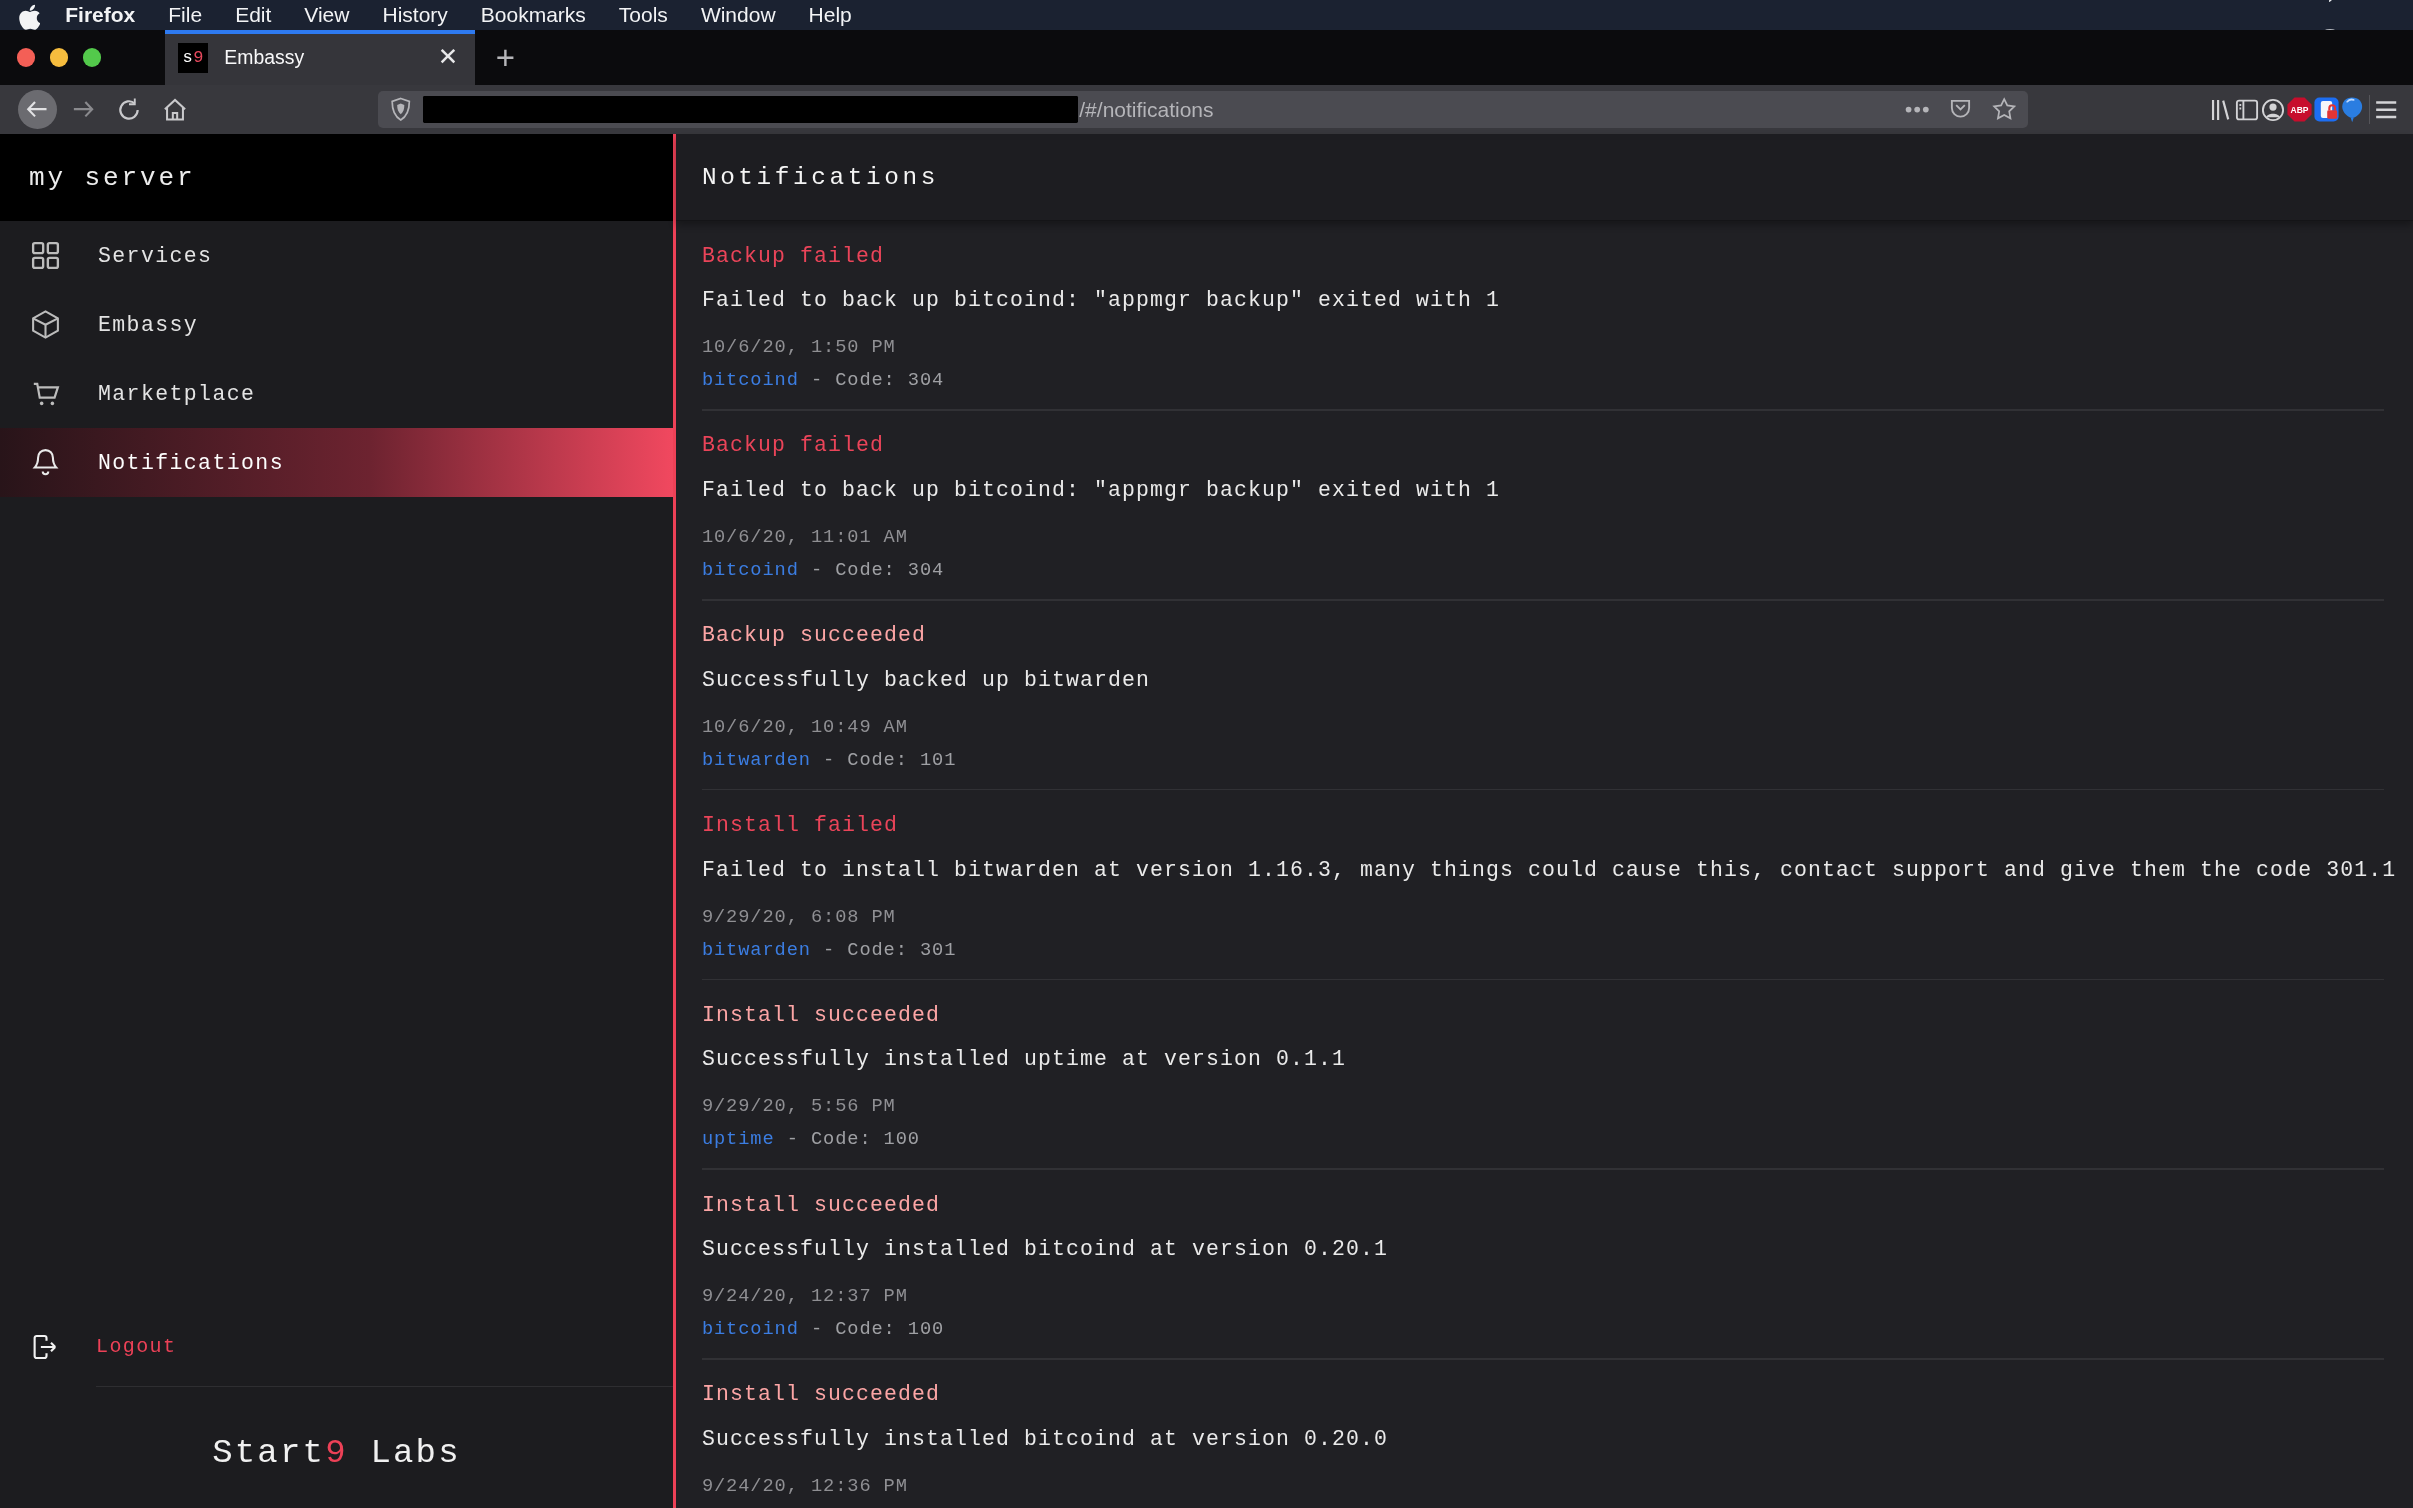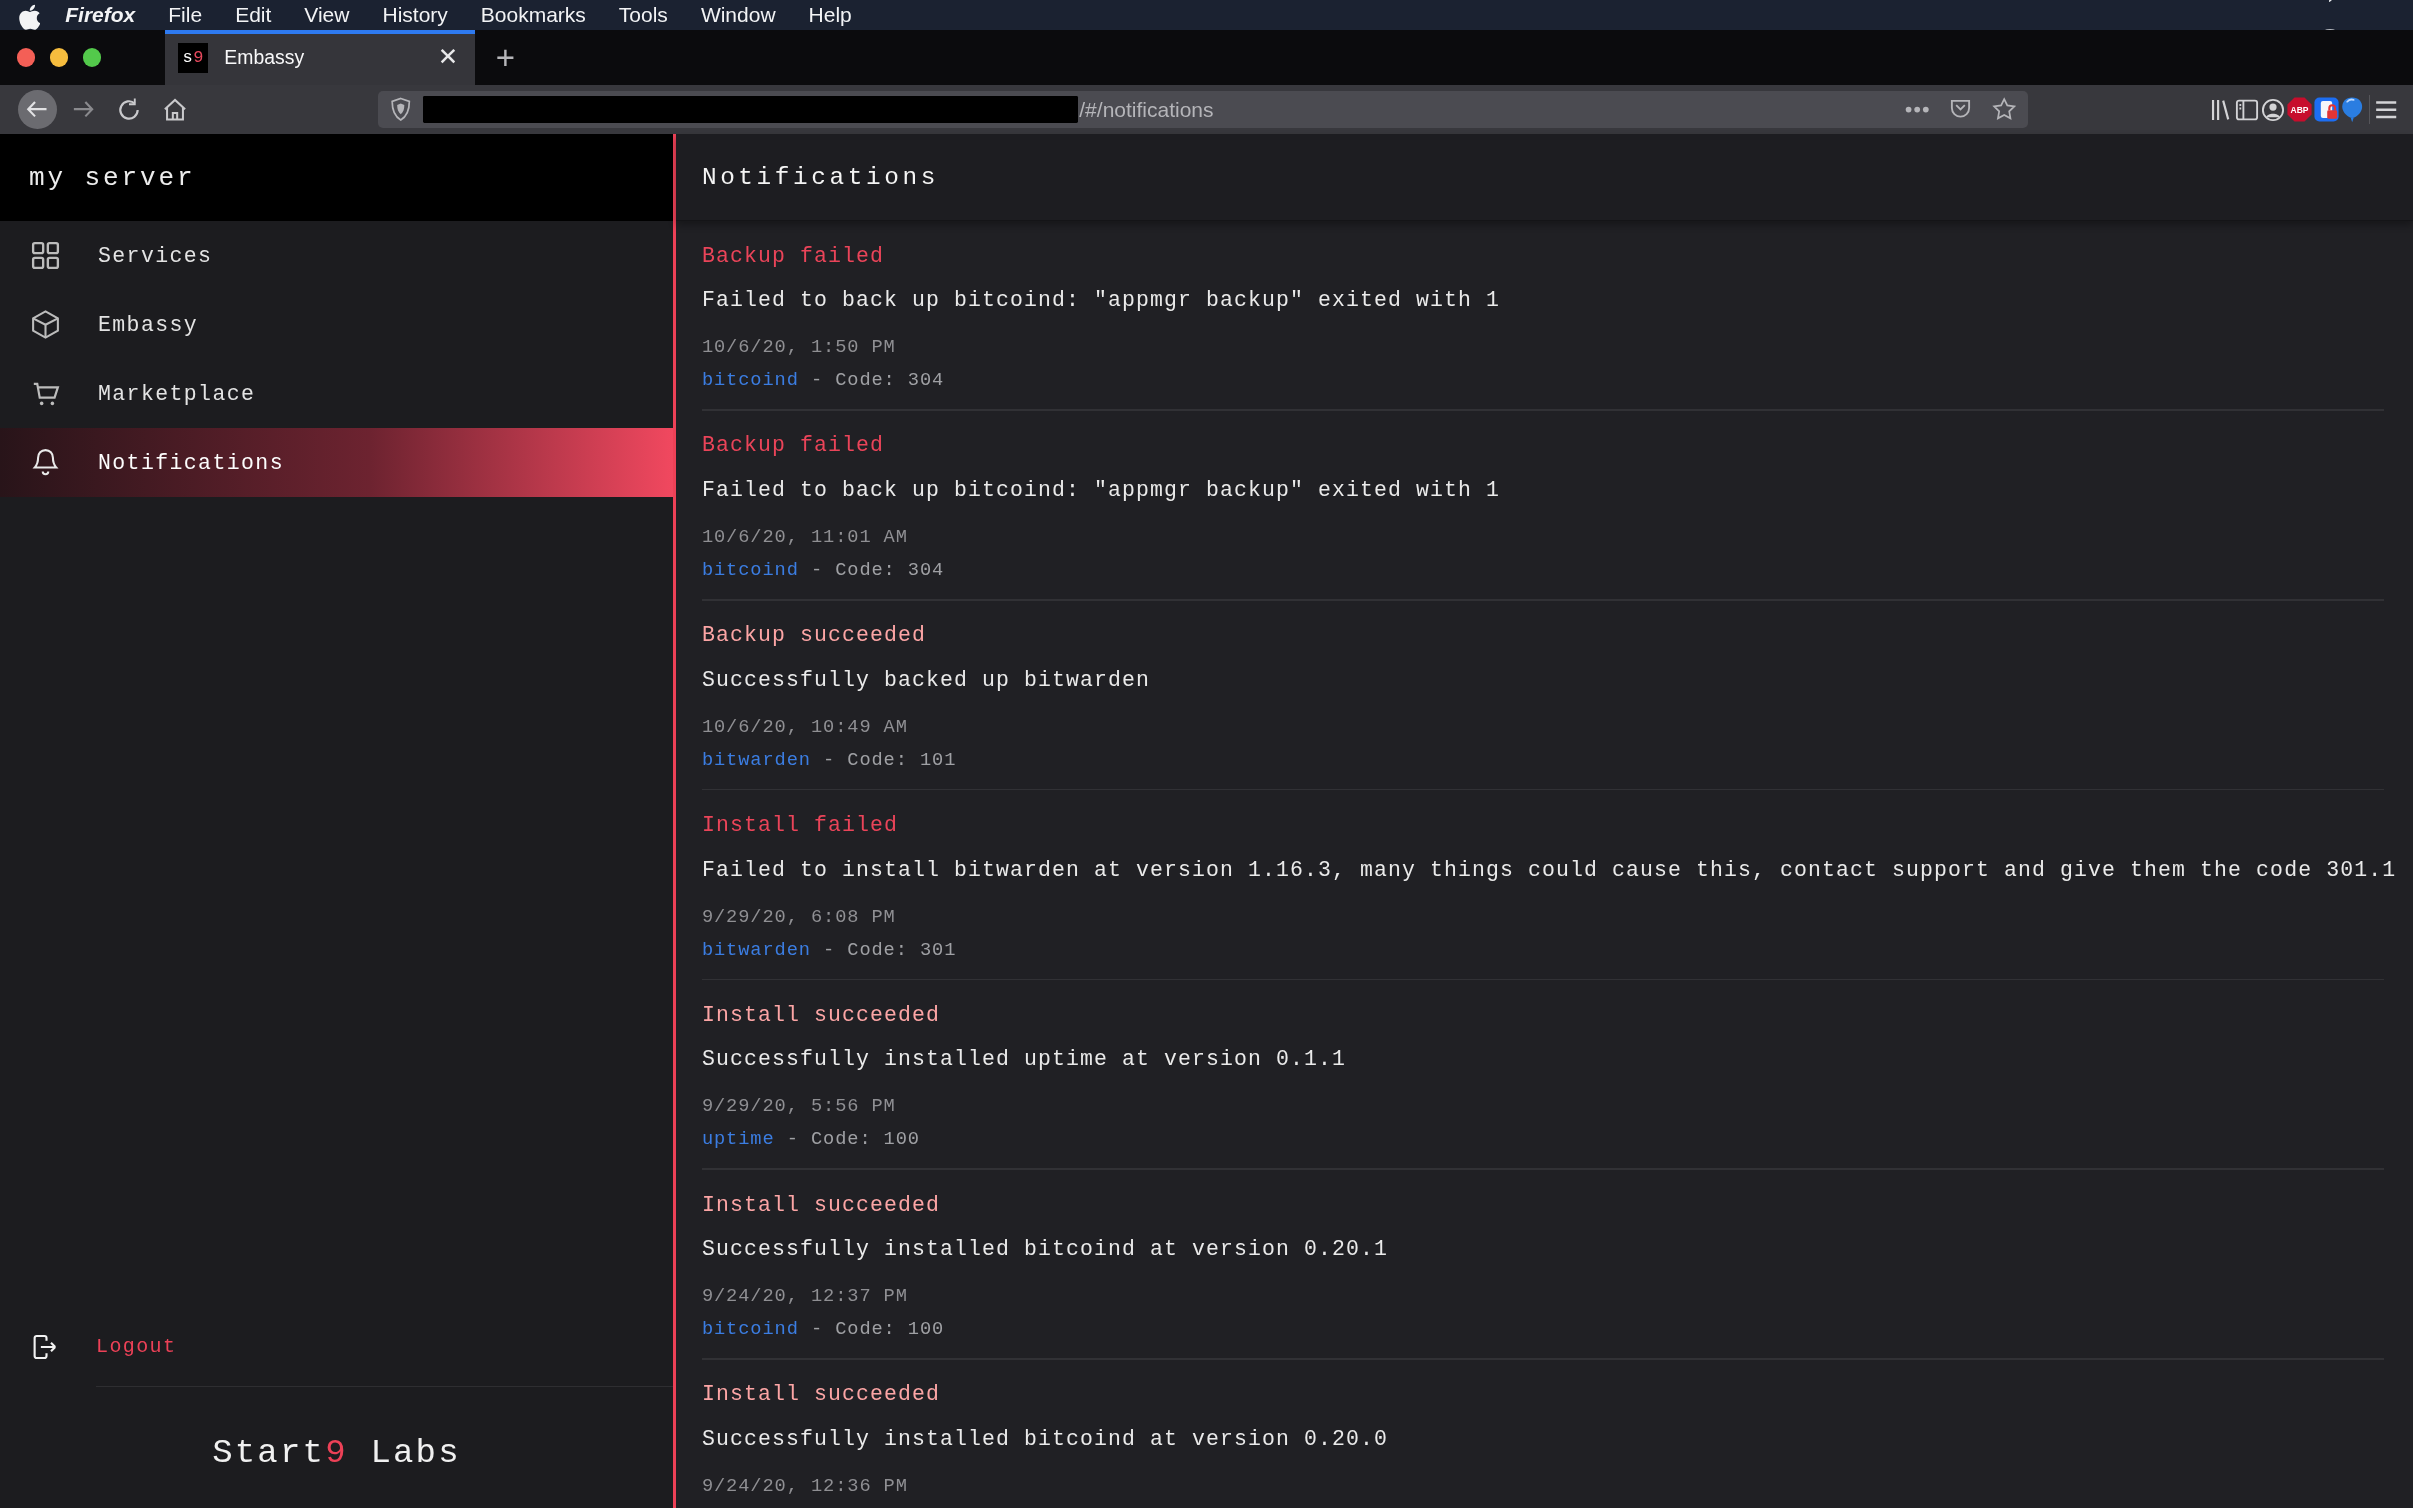--- a/index.html
+++ b/index.html
@@ -8,21 +8,21 @@
   svg { display:block; }
 
   .screen { position:relative; width:2413px; height:1508px; display:flex; flex-direction:column; }
 
   
   .menubar { height:30px; background:#1b2231; display:flex; align-items:center; padding:0 18.7px;
              color:#f2f3f5; font-size:21px; flex:0 0 auto; }
   .apple { width:21.5px; height:24.4px; margin-right:8.6px; }
   .mb-items { display:flex; align-items:center; }
   .mb-item { padding:0 16.5px; white-space:nowrap; }
-  .mb-item:first-child { font-weight:700;font-style:italic; }
+  .mb-item:first-child { font-weight:700; }
   .mb-right { margin-left:auto; display:flex; align-items:center; gap:25px;flex-direction:column; }
   .st-icon { height:23px; display:flex; align-items:center; color:#eef0f3; }
   .mb-batt-text { font-size:20px; }
   .mb-clock { font-size:21px; margin:0 4.3px; white-space:nowrap; }
 
   
   .tabbar { height:55px; background:#0b0b0d; display:flex; align-items:stretch; flex:0 0 auto; }
   .lights { display:flex; align-items:center; gap:14.4px; padding:0 17px 0 16.5px; }
   .light { width:18.7px; height:18.7px; border-radius:50%; }
   .light.r { background:#f45f56; } .light.y { background:#f6bd3e; } .light.g { background:#53c94b; }

